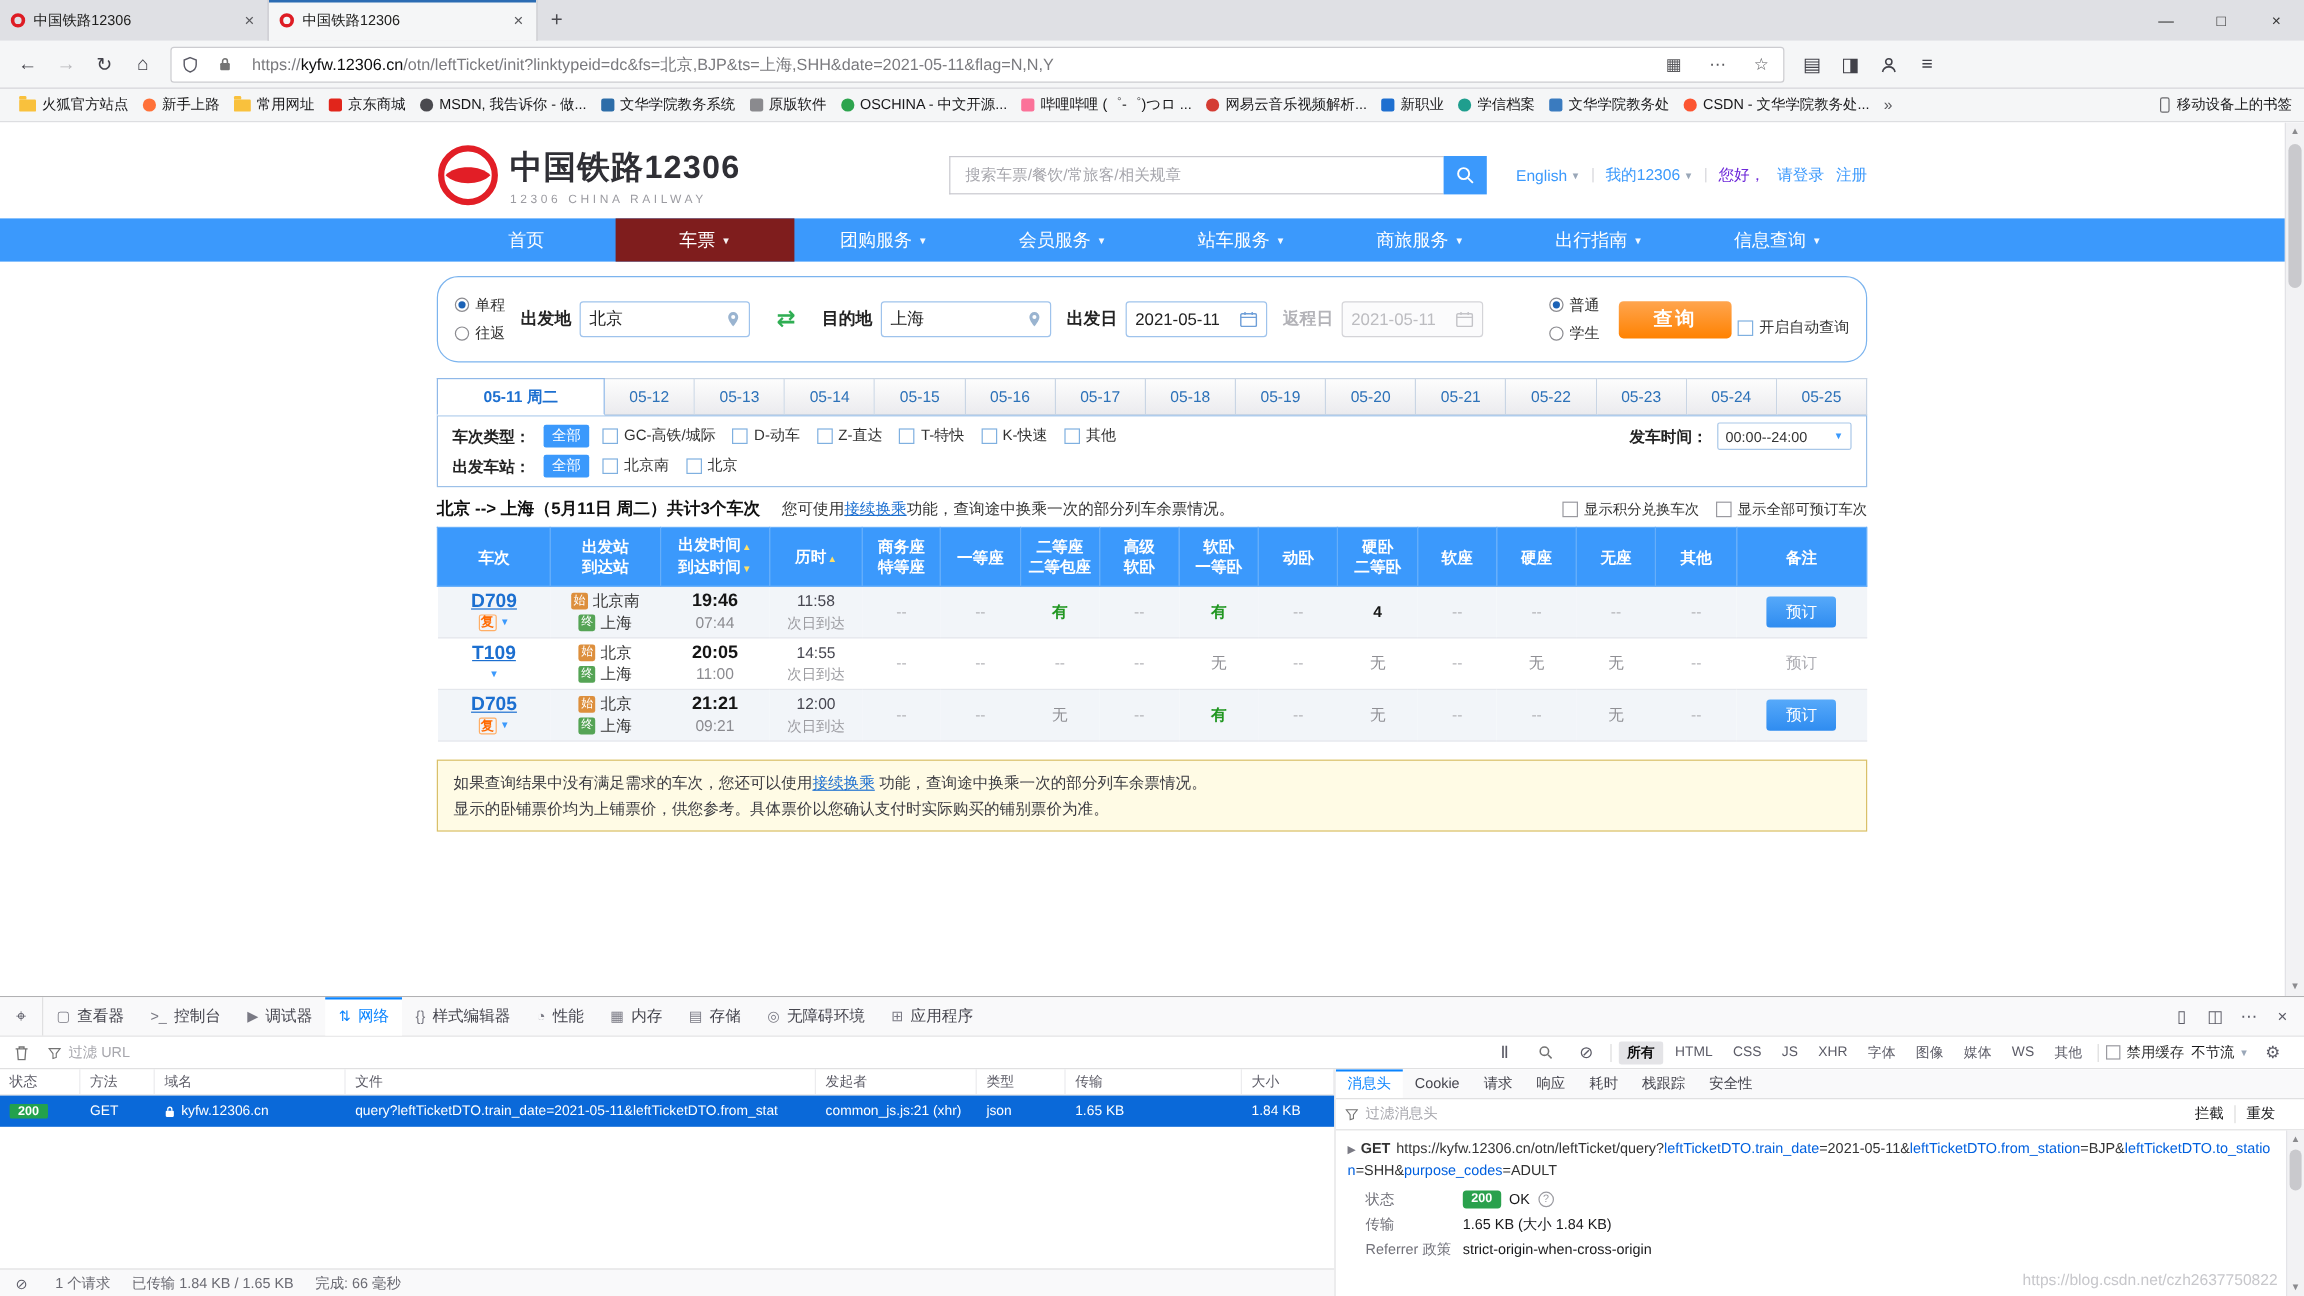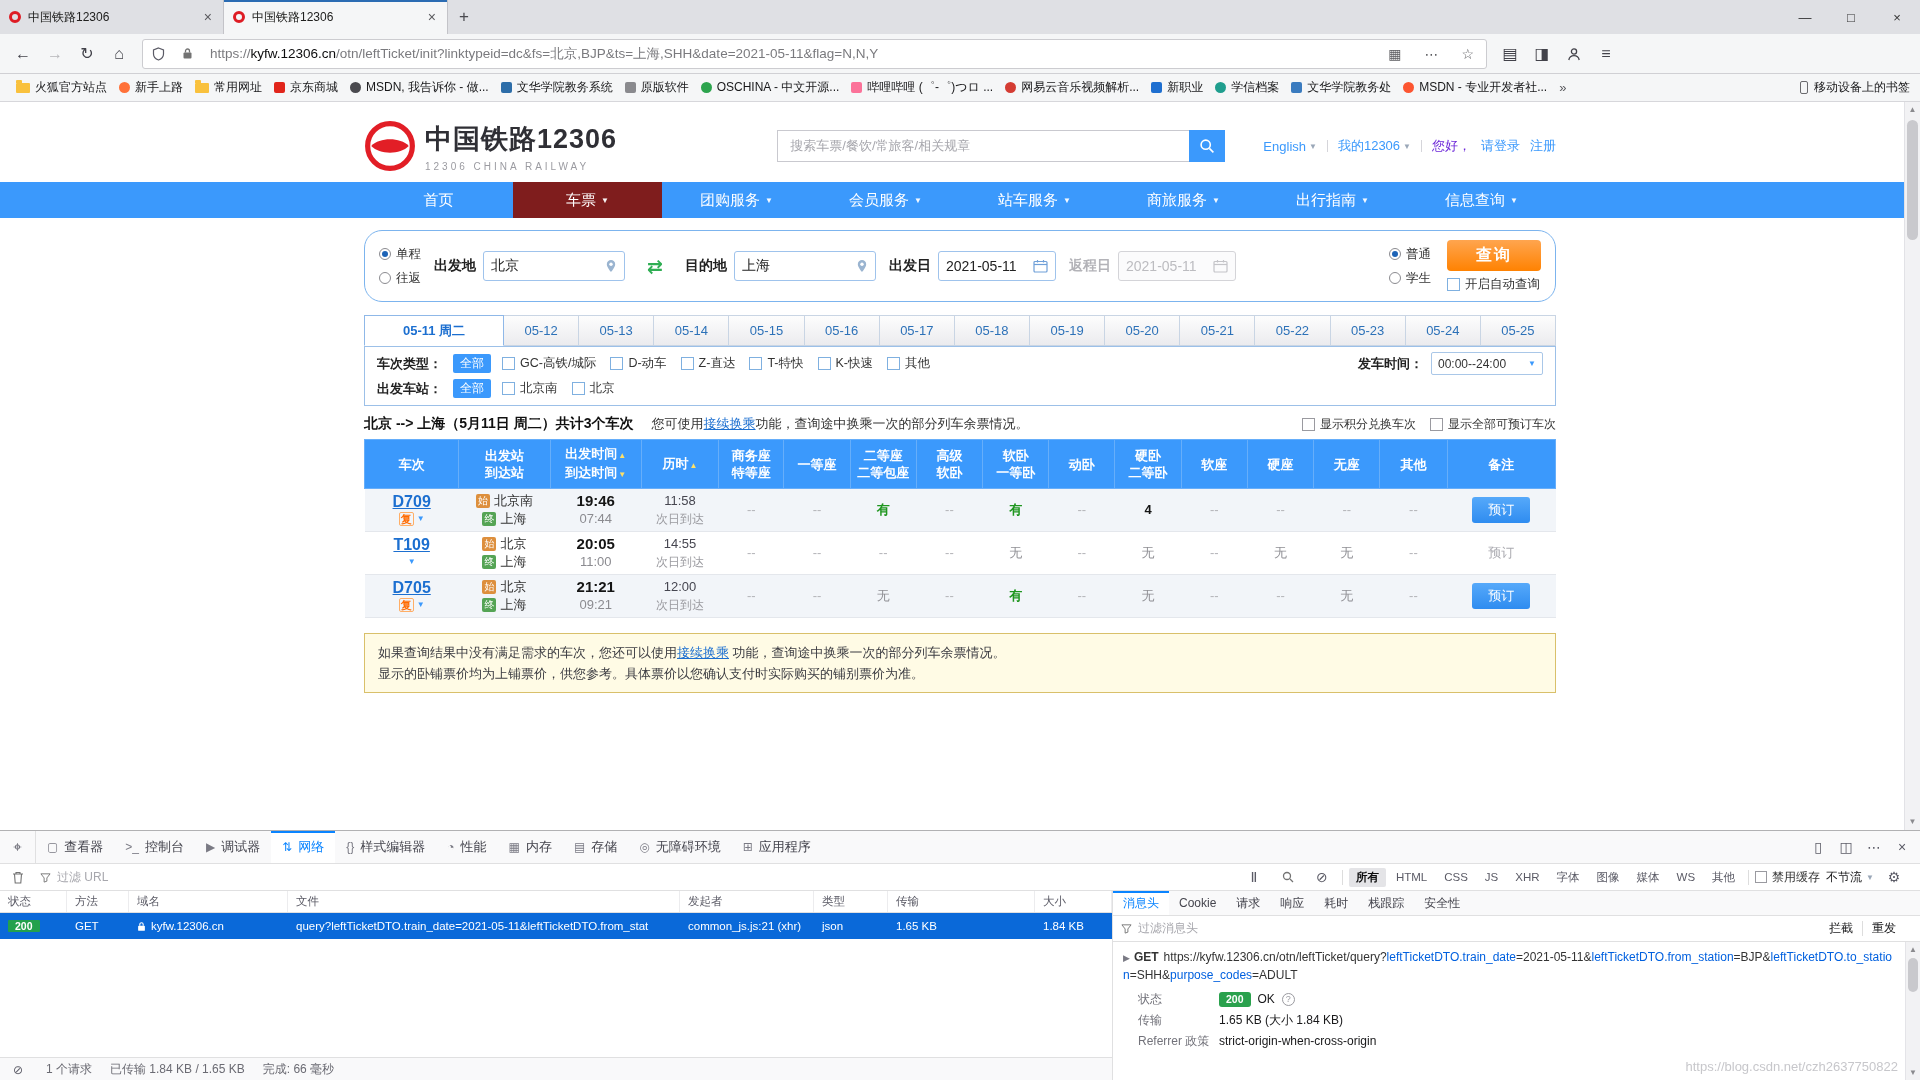--- a/index.html
+++ b/index.html
@@ -46,21 +46,21 @@
 .sb-thumb{position:absolute;left:2px;right:2px;top:18px;height:120px;background:#c9c9cd;border-radius:6px}
 
 .site-header{width:1192px;margin:0 auto;height:80px;display:flex;align-items:center;padding-top:8px}
 .logo{display:flex;align-items:center;gap:9px}
 .logo-cn{font-size:27px;font-weight:bold;color:#2f2f35;letter-spacing:1px}
 .logo-en{font-size:10px;color:#9b9ba1;letter-spacing:3px;margin-top:4px}
 .search-wrap{margin-left:auto;display:flex;align-items:center}
 .search-input{width:412px;height:32px;border:1px solid #c9c9cf;border-right:none;display:flex;align-items:center;padding:0 12px;font-size:13px}
 .placeholder{color:#a7a7ad}
 .search-btn{width:36px;height:32px;background:#3b99fc;display:flex;align-items:center;justify-content:center}
-.header-links{display:flex;align-items:center;margin-left:38px;font-size:13px;gap:10px}
+.header-links{display:flex;align-items:center;margin-left:24px;font-size:13px;gap:10px}
 .hl{color:#3b99fc;display:flex;align-items:center;gap:3px;white-space:nowrap;text-decoration:none;cursor:pointer}
 .hl-sep{width:1px;height:12px;background:#d5d5da}
 .greeting{color:#6d28d9;white-space:nowrap}
 .mini-caret{font-size:8px;color:#9aa7b8}
 
 .mainnav{height:36px;background:#3b99fc}
 .mainnav-inner{width:1192px;margin:0 auto;display:flex;height:100%}
 .nav-item{flex:1;display:flex;align-items:center;justify-content:center;gap:5px;color:#fff;font-size:15px;cursor:pointer}
 .nav-item.active{background:#7f1d1d}
 .nav-caret{font-size:8px;opacity:.95}
@@ -72,21 +72,21 @@
 .radio-dot{width:12px;height:12px;border:1px solid #8b8b90;border-radius:50%;position:relative;background:#fff;flex:none}
 .radio-dot.checked::after{content:"";position:absolute;inset:2px;background:#1d63b6;border-radius:50%}
 .field{display:flex;align-items:center;gap:7px}
 .field-label{font-size:14px;font-weight:bold;color:#222;white-space:nowrap}
 .field-label.disabled{color:#b3b3b8}
 .input-box{width:142px;height:30px;border:1px solid #9fc3ec;border-radius:3px;display:flex;align-items:center;justify-content:space-between;padding:0 7px;font-size:14px;color:#222;background:#fff}
 .input-box.disabled{border-color:#d4d4d8;color:#bcbcc0;background:#fbfbfc}
 .icn{display:flex;align-items:center}
 .swap-btn{width:34px;height:26px;display:flex;align-items:center;justify-content:center;color:#2fae53;font-size:19px;font-weight:bold}
 .right-cluster{margin-left:auto;display:flex;align-items:center;gap:16px}
-.submit-col{display:flex;flex-direction:column;gap:5px;align-items:flex-start}
+.submit-col{display:flex;flex-direction:row;gap:5px;align-items:flex-end}
 .query-btn{width:94px;height:31px;background:linear-gradient(#ffa54f,#ff8201);border-radius:4px;color:#fff;font-size:16px;font-weight:bold;display:flex;align-items:center;justify-content:center;letter-spacing:2px;cursor:pointer}
 .cb{width:13px;height:13px;border:1px solid #7fb0e0;background:#fff;flex:none;display:inline-block}
 .cb-item{display:flex;align-items:center;gap:5px;font-size:12.5px;color:#333;white-space:nowrap}
 
 .date-tabs{display:flex;margin-top:13px}
 .date-tab{flex:1;height:31px;display:flex;align-items:center;justify-content:center;font-size:13px;color:#2c71b8;background:linear-gradient(#fdfdfd,#ebebee);border:1px solid #c9d5e4;border-left:none;cursor:pointer}
 .date-tab:first-child{border-left:1px solid #8fb8e8;flex:0 0 140px}
 .date-tab.active{background:#fff;color:#1c6fd0;font-weight:bold;border-color:#8fb8e8;border-bottom:1px solid #fff;position:relative;z-index:2;margin-bottom:-1px}
 
 .filter-box{border:1px solid #9cc0e8;padding:4px 12px;position:relative;background:#fff}
@@ -291,21 +291,21 @@
   <div class="bm">
     <span class="bm-icon dot" style="background:#1f9e8e"></span>
     <span>学信档案</span>
   </div>
   <div class="bm">
     <span class="bm-icon square" style="background:#3a7bbf"></span>
     <span>文华学院教务处</span>
   </div>
   <div class="bm">
     <span class="bm-icon dot" style="background:#fc5531"></span>
-    <span>MSDN - 专业开发者社...</span>
+    <span>CSDN - 文华学院教务处...</span>
   </div>
       </div>
     <span class="bm-overflow">»</span>
     <div class="bm-mobile">
       <span class="phone-icon"></span>
       <span>移动设备上的书签</span>
     </div>
   </div>
 
   <div class="viewport">

